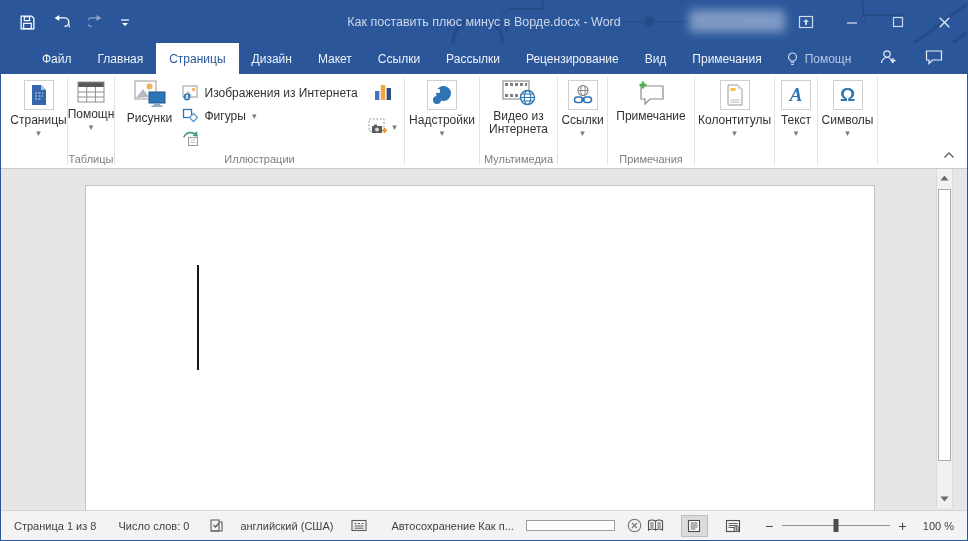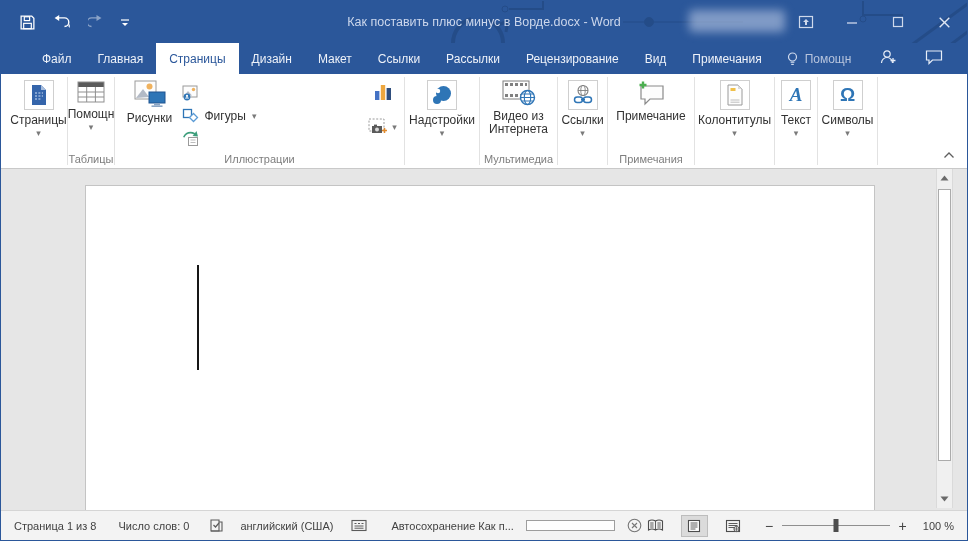--- a/index.html
+++ b/index.html
@@ -230,20 +230,21 @@
       <div class="stack">
         <div class="srow">
           <svg width="17" height="16" viewBox="0 0 17 16">
             <rect x="1" y="1" width="14" height="11" fill="#fdfdfd" stroke="#9a9a9a"></rect>
             <path d="M2 11 l4 -5 l4 4.5 z" fill="#b3bac6"></path>
             <circle cx="11.5" cy="4.5" r="1.7" fill="#f0b25e"></circle>
             <circle cx="5" cy="12" r="3.4" fill="#2e75b6"></circle>
             <circle cx="5" cy="10.9" r="1.1" fill="#fff"></circle>
             <path d="M2.8 13.6 a2.4 2.4 0 0 1 4.4 0 z" fill="#fff"></path>
           </svg>
+          <span>Изображения из Интернета</span>
         </div>
         <div class="srow">
           <svg width="17" height="15" viewBox="0 0 17 15">
             <rect x="1.5" y="1.5" width="8" height="8" fill="none" stroke="#2e75b6" stroke-width="1.3"></rect>
             <path d="M11.5 5.5 L15.5 9.5 L11.5 13.5 L7.5 9.5 z" fill="#fff" stroke="#5b9bd5" stroke-width="1.3"></path>
           </svg>
           <span>Фигуры</span>
           <span class="arrow" style="margin-top:0">▾</span>
         </div>
         <div class="srow">

